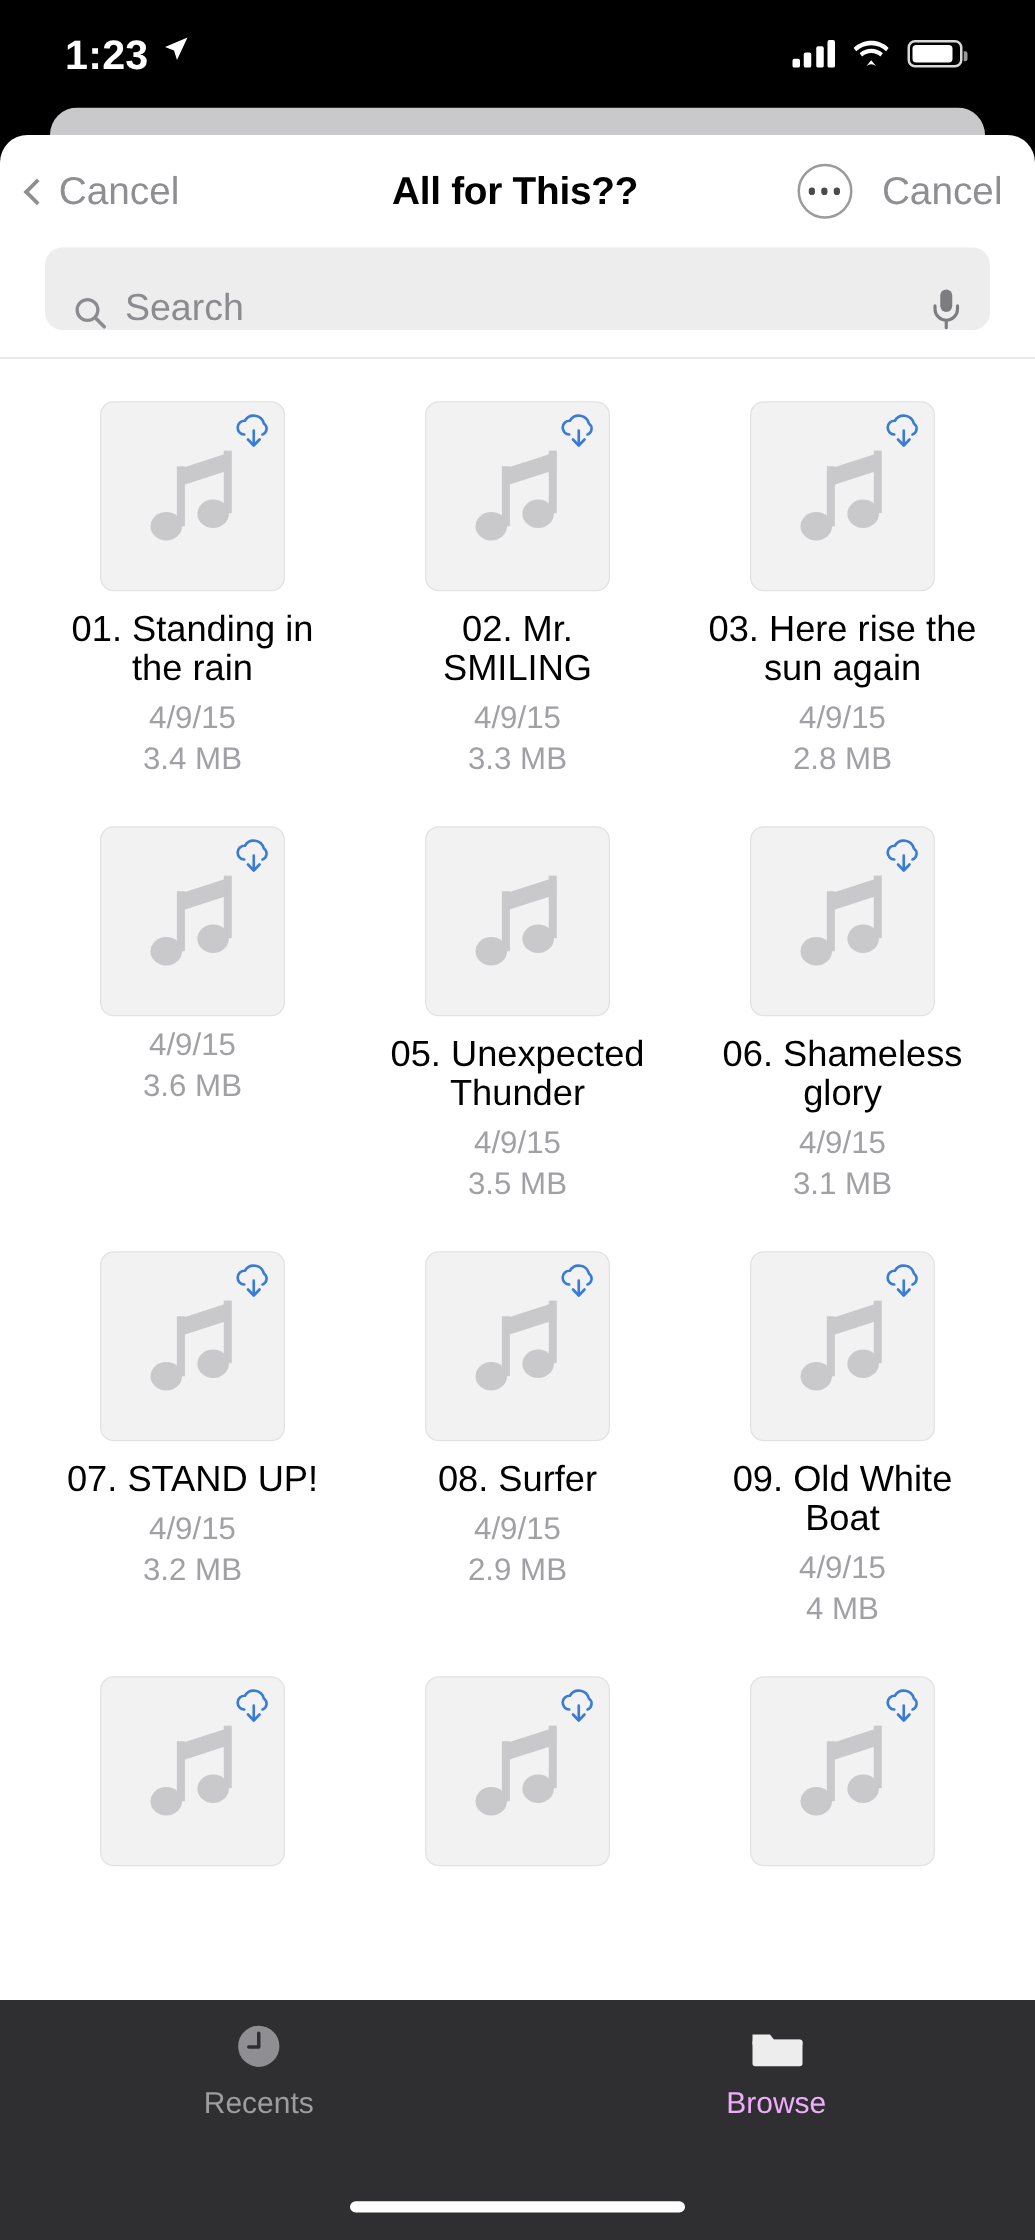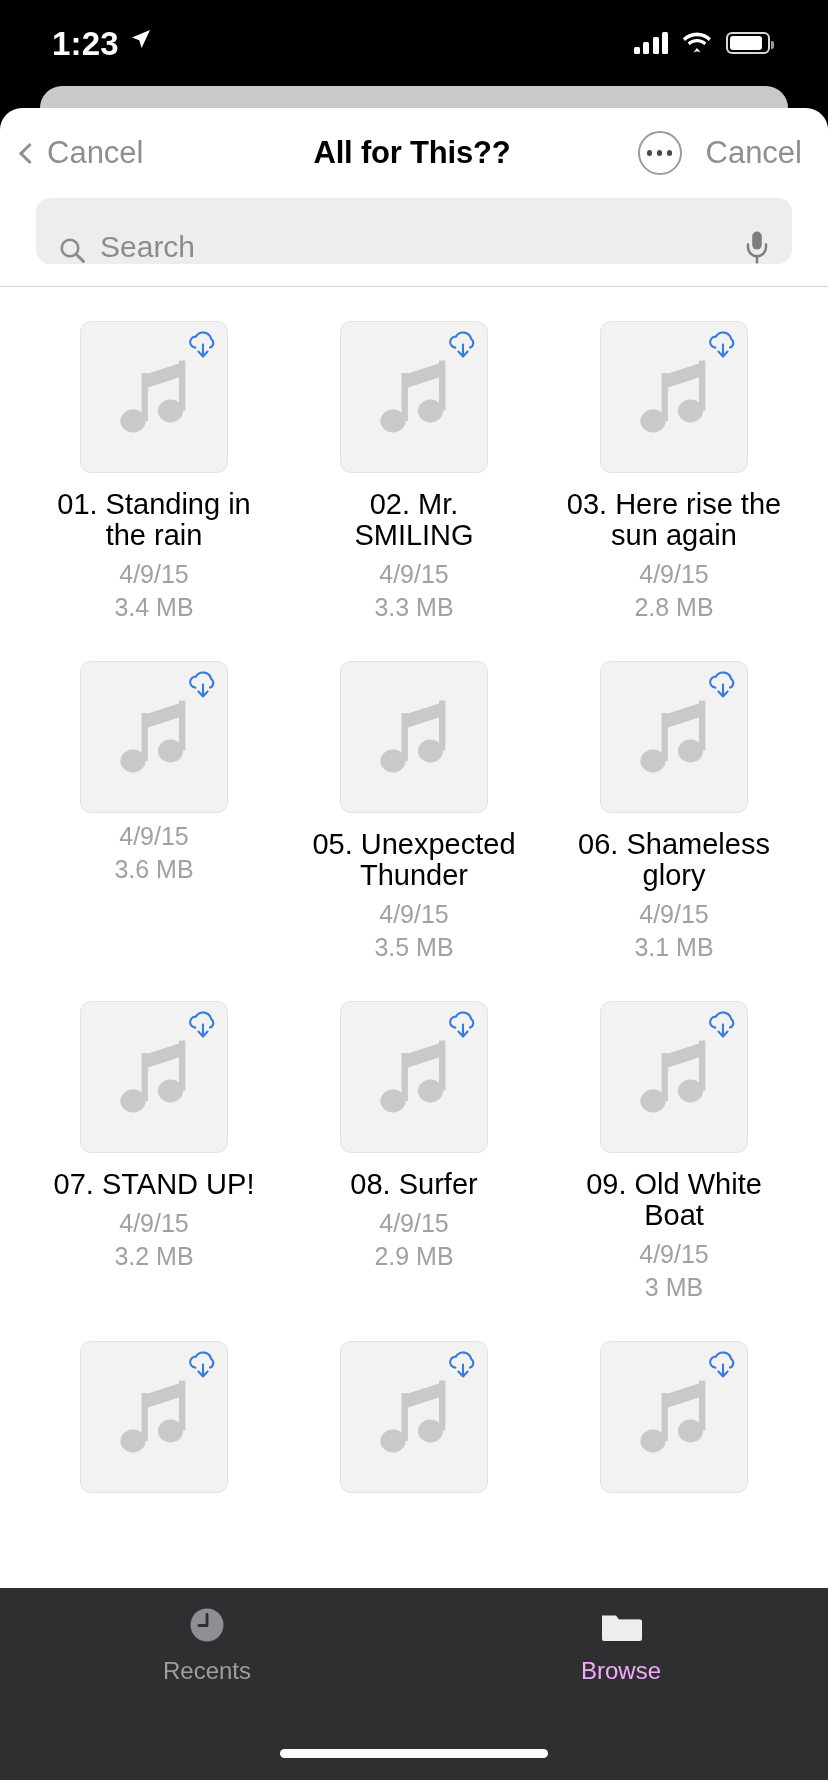--- a/index.html
+++ b/index.html
@@ -171,21 +171,21 @@
     word-wrap:break-word;
   }
   .cell-date, .cell-size {
     font-size:25px; color:#a0a0a5; text-align:center;
     line-height:1.32;
   }
   .cell-date { margin-top:7px; }
 
   
   #tab-bar {
-    position:absolute; bottom:12px; left:0;
+    position:absolute; bottom:0; left:0;
     width:828px; height:192px;
     background:#2f2f31;
     z-index:40;
   }
   #tab-items {
     display:flex; height:128px;
     padding-top:14px;
   }
   .tab {
     flex:1 1 0;
@@ -427,21 +427,21 @@
                 <ellipse cx="59.5" cy="60" rx="12.6" ry="11.4" fill="#c9c9cb"></ellipse>
               </svg>
               <svg class="cloud" width="34" height="32" viewBox="0 0 34 32">
                 <path d="M9.4 18.6a5.5 5.5 0 0 1 .5-11 8.3 8.3 0 0 1 15.2 2.2 5 5 0 0 1-1.1 8.8" fill="none" stroke="#3a7bd5" stroke-width="2.1" stroke-linecap="round"></path>
                 <line x1="17" y1="15.5" x2="17" y2="27" stroke="#3a7bd5" stroke-width="2.1" stroke-linecap="round"></line>
                 <path d="M12.4 22.6 17 27.4 21.6 22.6" fill="none" stroke="#3a7bd5" stroke-width="2.1" stroke-linecap="round" stroke-linejoin="round"></path>
               </svg>
             </div>
             <div class="cell-title">09. Old White Boat</div>
             <div class="cell-date">4/9/15</div>
-            <div class="cell-size">3 MB</div>
+            <div class="cell-size">4 MB</div>
           </div>
           <div class="cell">
             <div class="thumb">
               <svg class="note" width="86" height="92" viewBox="0 0 86 92">
                 <path d="M34 23.5 L74 10.5 V24.5 L34 37.5 Z" fill="#c9c9cb"></path>
                 <rect x="30.5" y="22" width="6.4" height="48" fill="#c9c9cb"></rect>
                 <rect x="68" y="9.5" width="6.4" height="50" fill="#c9c9cb"></rect>
                 <ellipse cx="22" cy="70" rx="12.6" ry="11.4" fill="#c9c9cb"></ellipse>
                 <ellipse cx="59.5" cy="60" rx="12.6" ry="11.4" fill="#c9c9cb"></ellipse>
               </svg>

